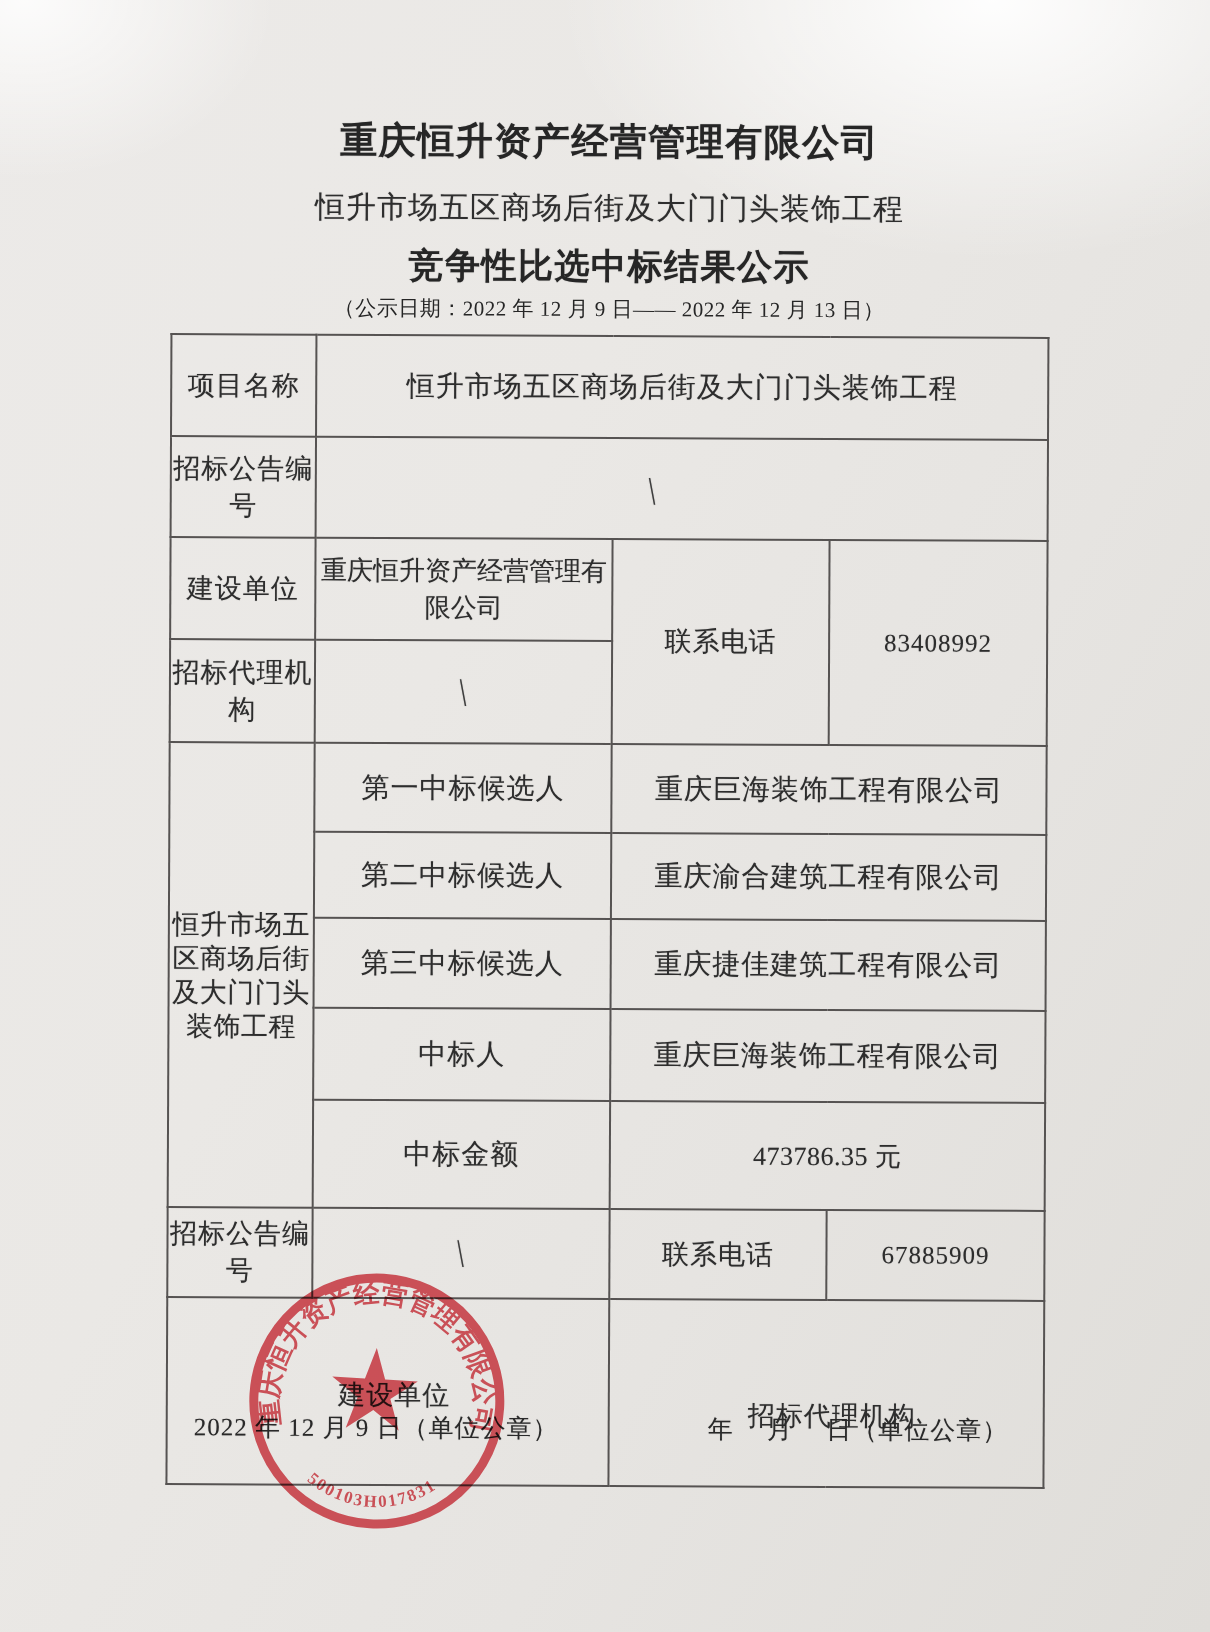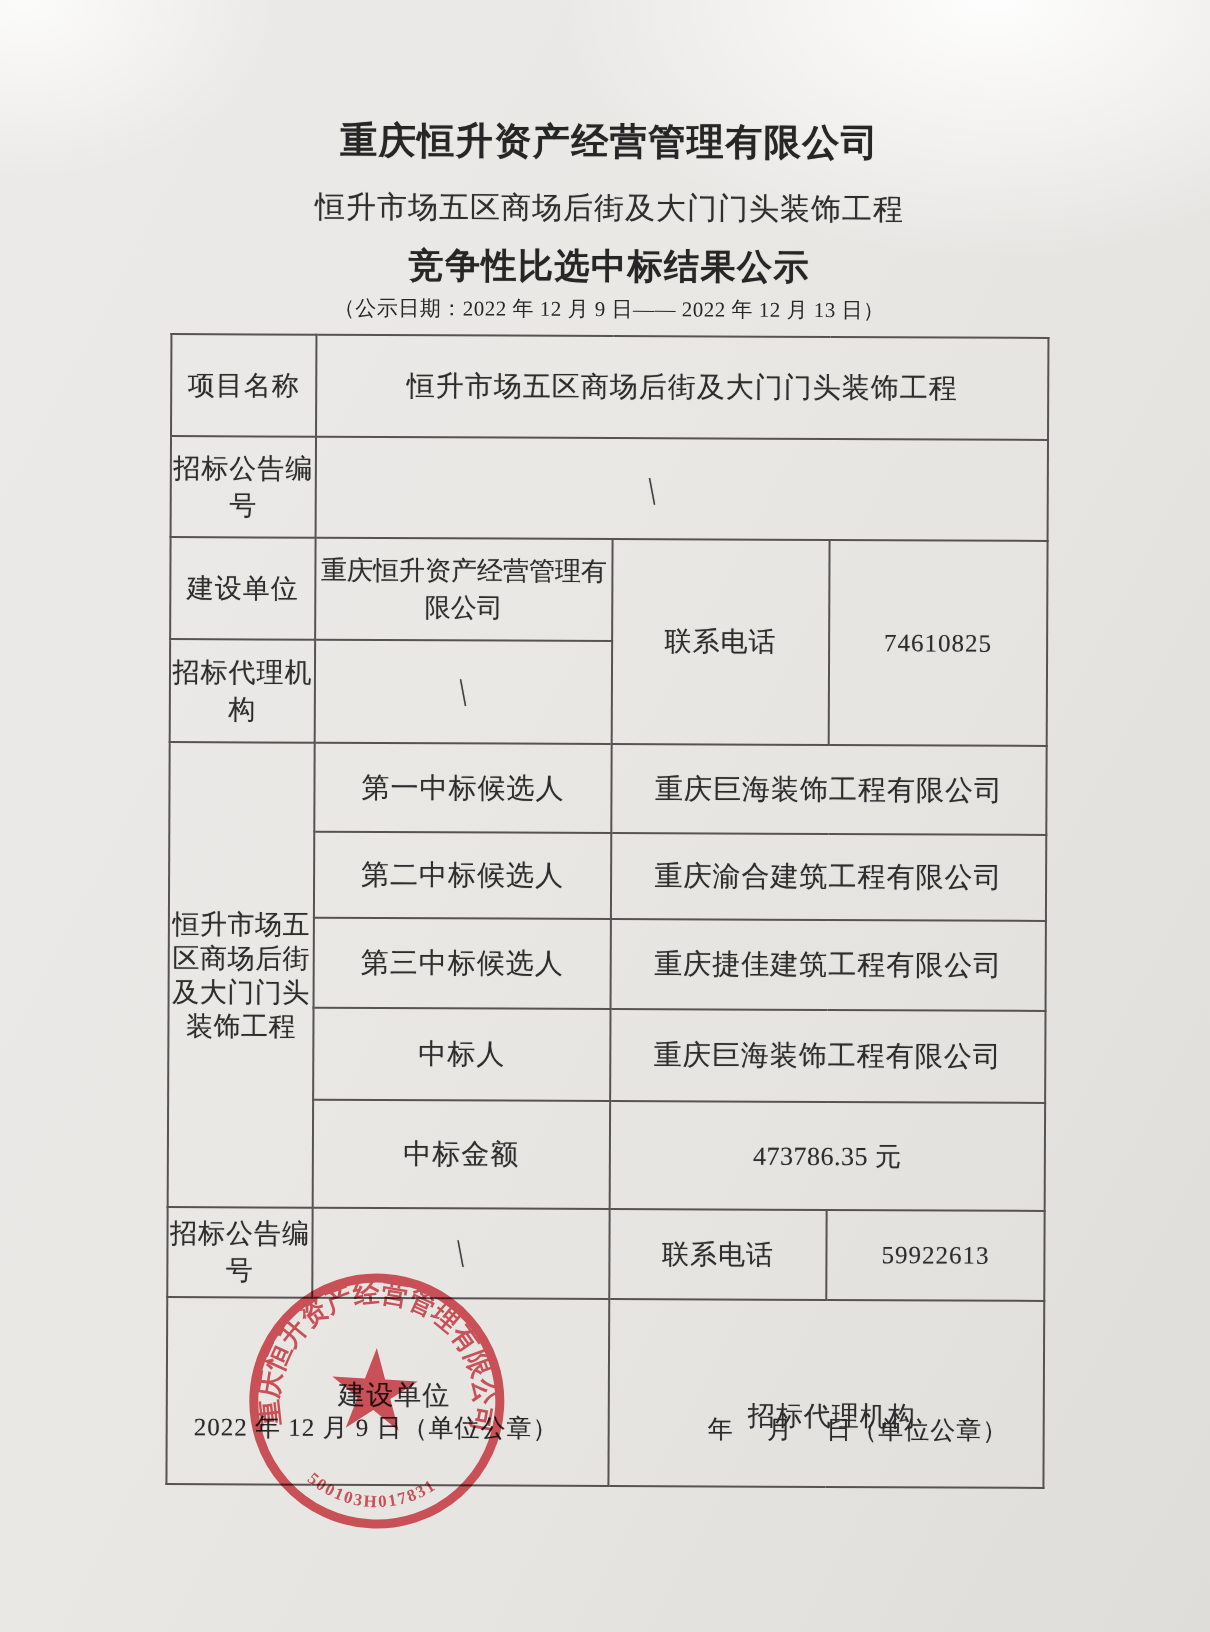--- a/index.html
+++ b/index.html
@@ -80,21 +80,21 @@
       <td class="val" colspan="3">恒升市场五区商场后街及大门门头装饰工程</td>
     </tr>
     <tr style="height:101px">
       <td class="lbl">招标公告编号</td>
       <td class="val slash-top" colspan="3"><span class="slash">\</span></td>
     </tr>
     <tr style="height:102px">
       <td class="lbl">建设单位</td>
       <td class="owner-val">重庆恒升资产经营管理有限公司</td>
       <td class="lbl" rowspan="2">联系电话</td>
-      <td class="num" rowspan="2">74610825</td>
+      <td class="num" rowspan="2">83408992</td>
     </tr>
     <tr style="height:103px">
       <td class="lbl">招标代理机构</td>
       <td class="val"><span class="slash">\</span></td>
     </tr>
     <tr style="height:89px">
       <td class="group-lbl" rowspan="5">恒升市场五区商场后街及大门门头装饰工程</td>
       <td class="mid">第一中标候选人</td>
       <td class="val" colspan="2">重庆巨海装饰工程有限公司</td>
     </tr>
@@ -111,21 +111,21 @@
       <td class="val" colspan="2">重庆巨海装饰工程有限公司</td>
     </tr>
     <tr style="height:108px">
       <td class="mid">中标金额</td>
       <td class="amt" colspan="2">473786.35 元</td>
     </tr>
     <tr style="height:90px">
       <td class="lbl">招标公告编号</td>
       <td class="val"><span class="slash">\</span></td>
       <td class="lbl">联系电话</td>
-      <td class="num">59922613</td>
+      <td class="num">67885909</td>
     </tr>
     <tr style="height:187px">
       <td class="sig" colspan="2">
         <div class="sig-role">建设单位</div>
         <div class="sig-date">2022 年 12 月 9 日（单位公章）</div>
       </td>
       <td class="sig" colspan="2">
         <div class="sig-role agency">招标代理机构</div>
         <div class="sig-date agency">年　 月　 日（单位公章）</div>
       </td>

